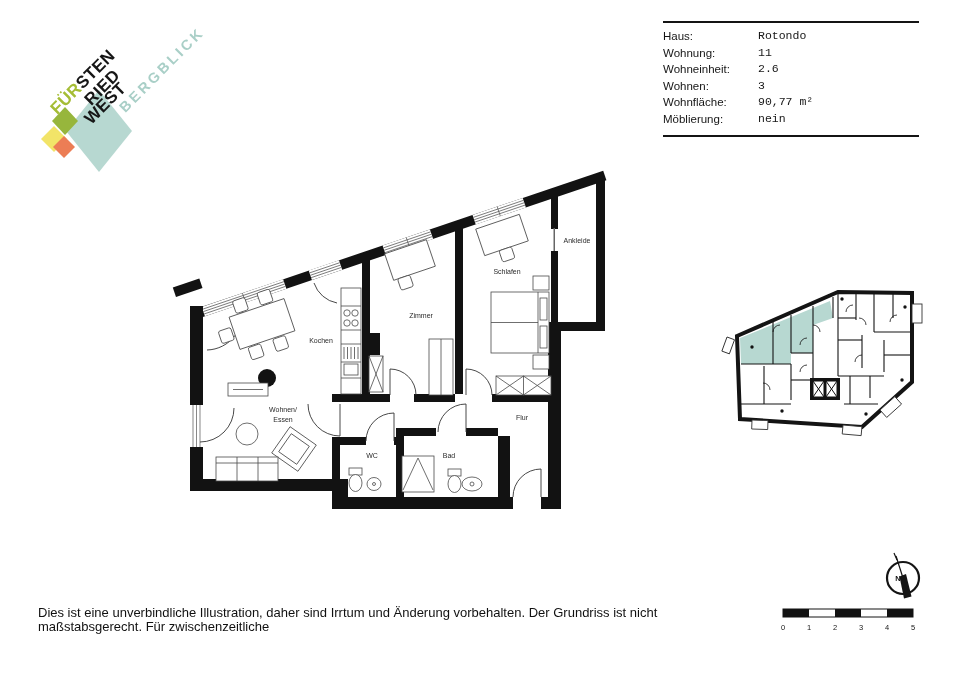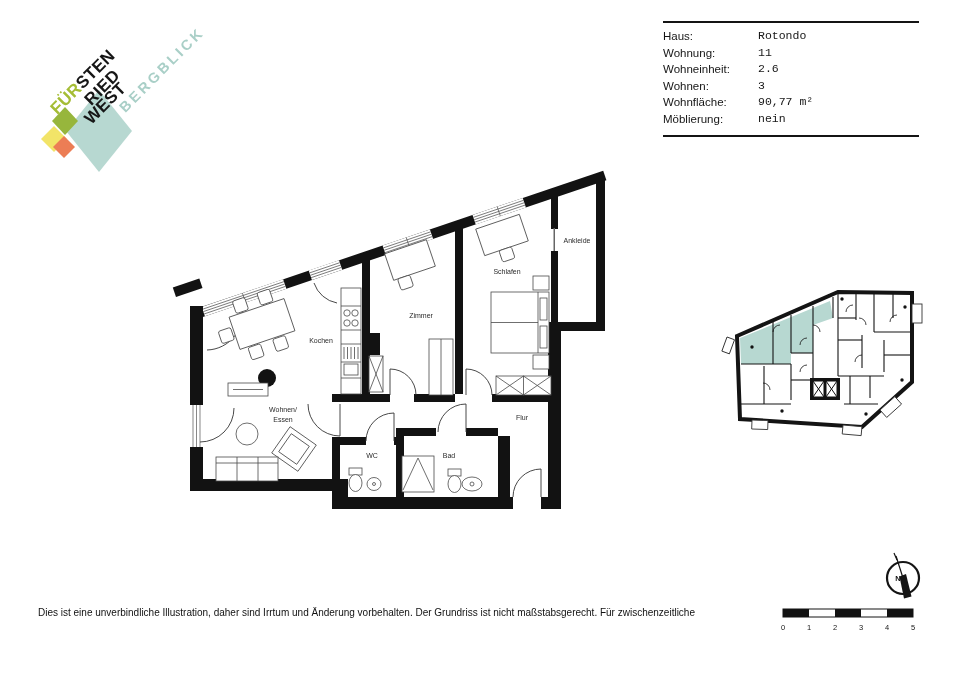--- a/index.html
+++ b/index.html
@@ -35,21 +35,21 @@
   
   .info-table{position:absolute;left:663px;top:21px;width:256px;
     border-top:2px solid #141414;border-bottom:2px solid #141414;
     padding:5px 0 7px 0;}
   .info-row{display:flex;font-size:11.5px;line-height:16.6px;}
   .info-lbl{width:95px;flex:none;}
   .info-val{flex:1;font-family:Liberation Mono, monospace;}
 
   
   .disclaimer{position:absolute;left:38px;top:606px;width:665px;
-    font-size:10px;line-height:13.5px;color:#111;}
+    font-size:13px;line-height:13.5px;color:#111;}
 </style>
 </head>
 <body>
 
 <svg width="960" height="679" viewBox="0 0 960 679">
 
   <g>
     <polygon points="66,131 99,90 132,131 99,172" fill="#b7d8d1"></polygon>
     <polygon points="52,121 65,107 78,121 65,135" fill="#97b63c"></polygon>
     <polygon points="41,139 54,126 67,139 54,152" fill="#f2e468"></polygon>

